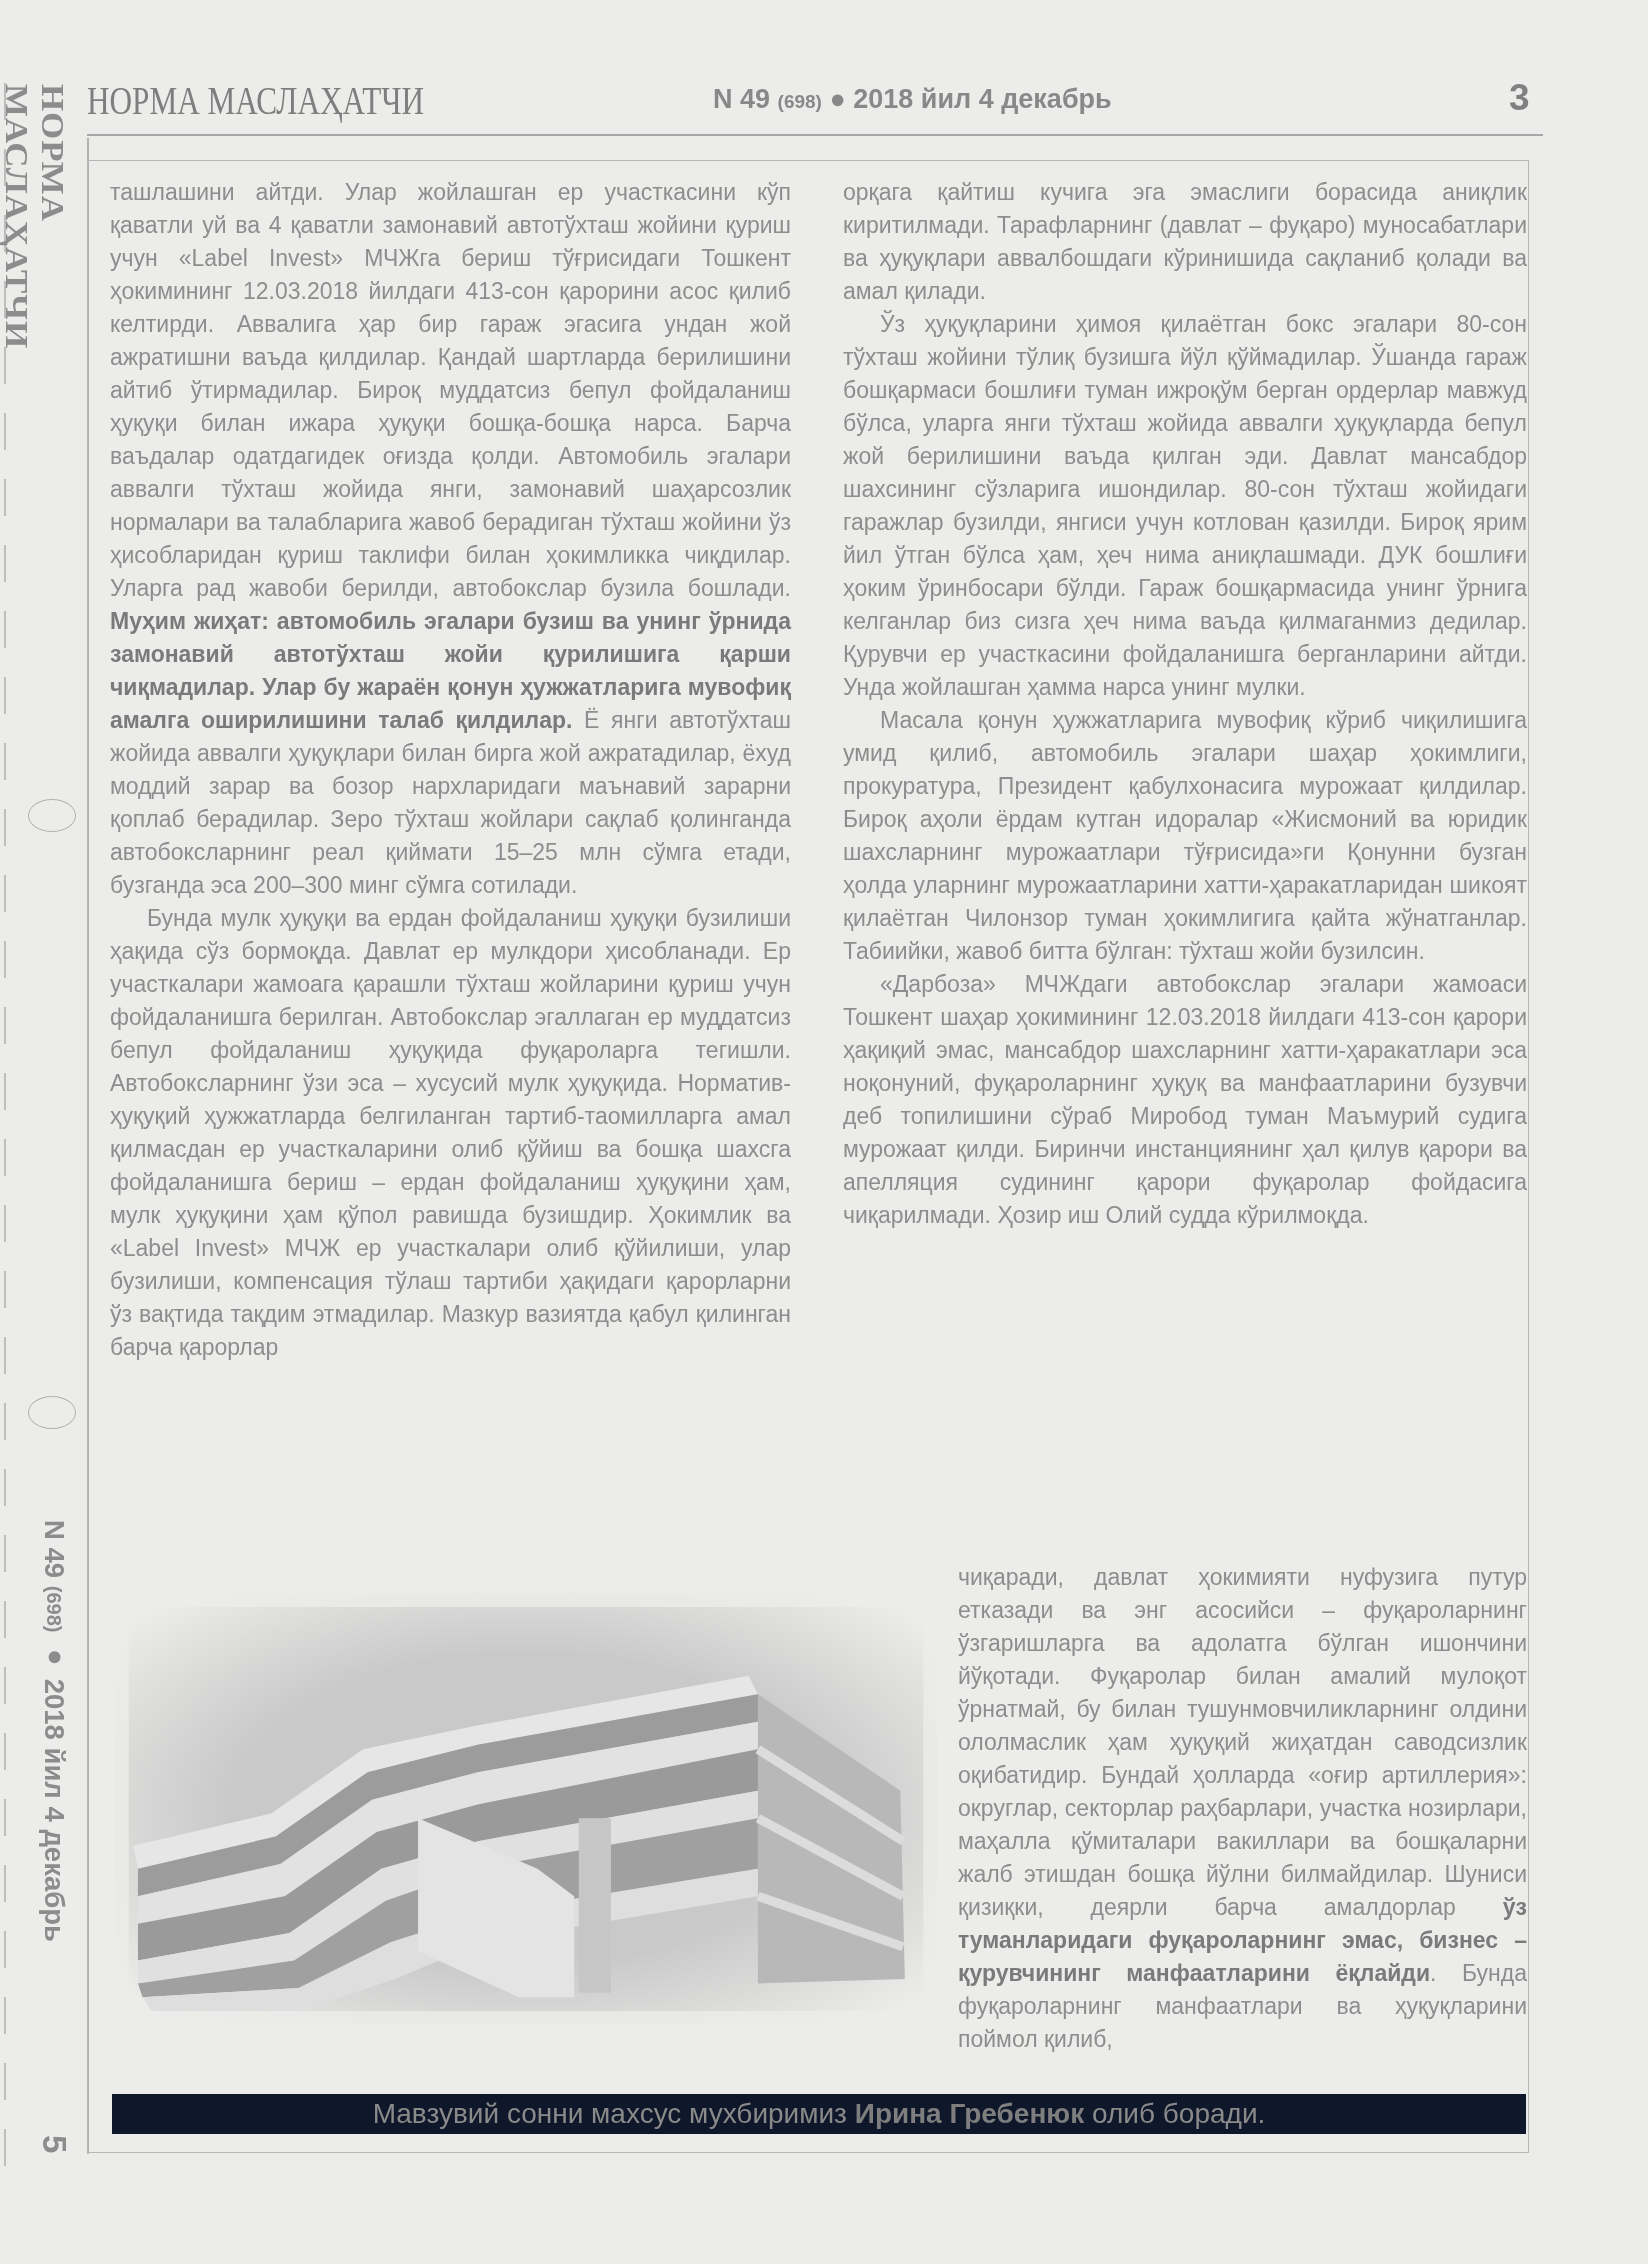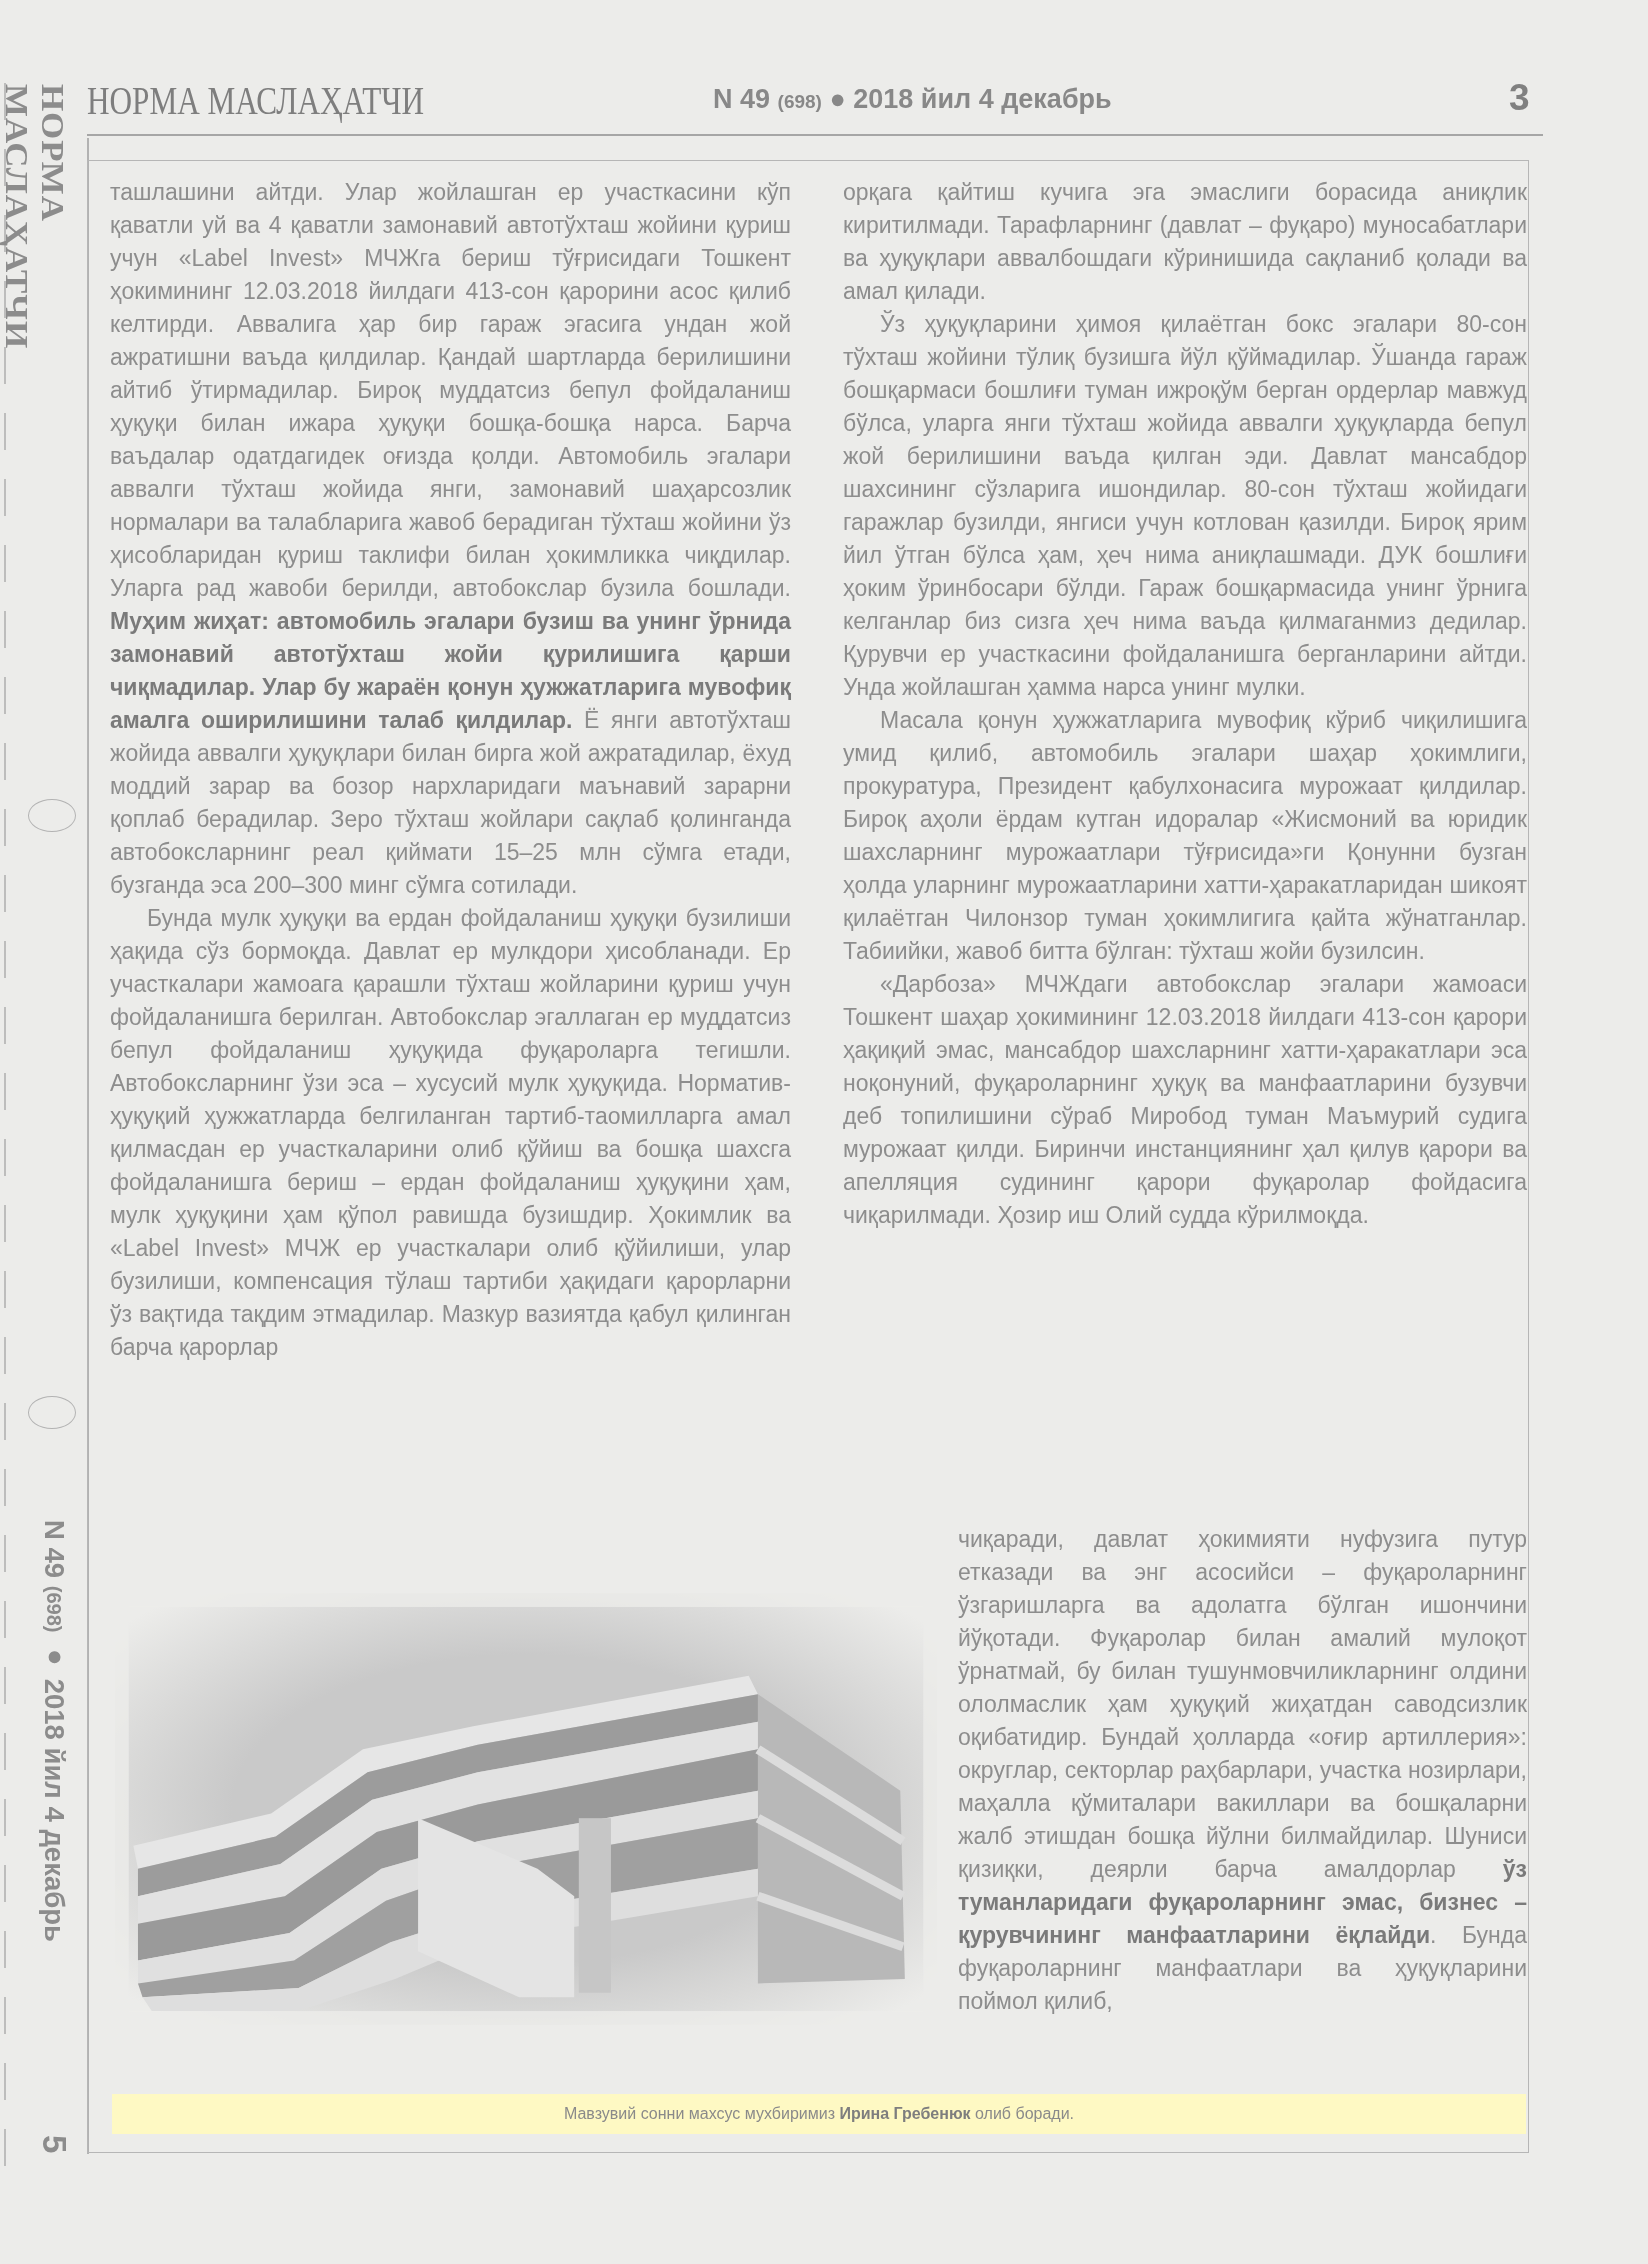--- a/index.html
+++ b/index.html
@@ -71,32 +71,32 @@
 
   .col {
     position: absolute; font-size: 23px; line-height: 33px;
     text-align: justify; color: #8d8d8d;
   }
   .col p { margin: 0; text-indent: 0; }
   .col p.indent { text-indent: 37px; }
   .col b { color: #7a7a7a; }
   .col-left { left: 110px; top: 176px; width: 681px; }
   .col-right { left: 843px; top: 176px; width: 684px; }
-  .col-right-wrap { left: 958px; top: 1523px; width: 569px; }
+  .col-right-wrap { left: 958px; top: 1561px; width: 569px; }
 
   
   .photo {
     position: absolute; left: 115px; top: 1593px; width: 822px; height: 432px;
   }
 
   
   .caption-bar {
     position: absolute; left: 112px; top: 2094px; width: 1414px; height: 40px;
-    background: #fef9c3; text-align: center; line-height: 40px;
-    font-size: 16px; color: #8a8a8a; transform-origin: center;
+    background: #0f172a; text-align: center; line-height: 40px;
+    font-size: 28px; color: #8a8a8a; transform-origin: center;
   }
   .caption-bar .author { font-weight: bold; color: #7e7e7e; }
 </style>
 </head>
 <body>
 
 <div class="page">
 
   <div class="dash-line"></div>
   <div class="punch-hole" style="top:799px"></div>

